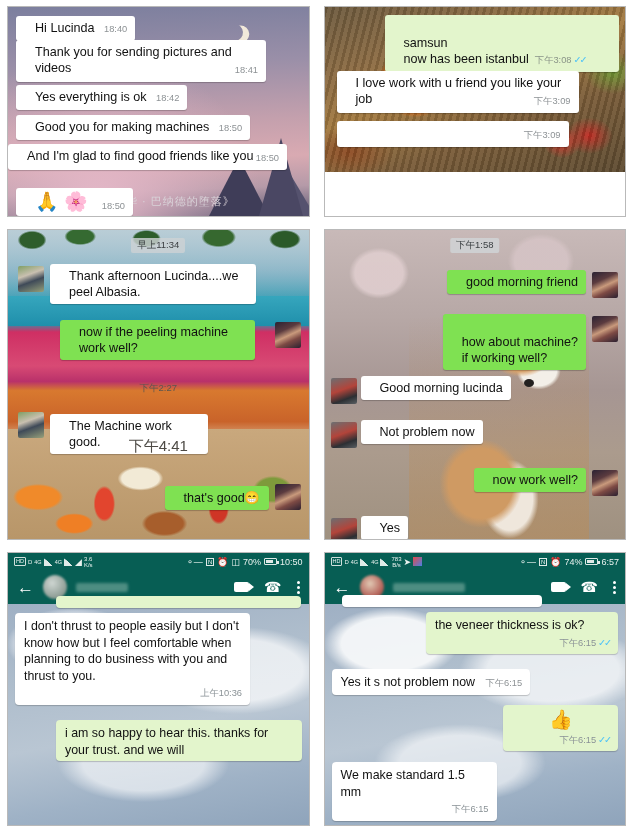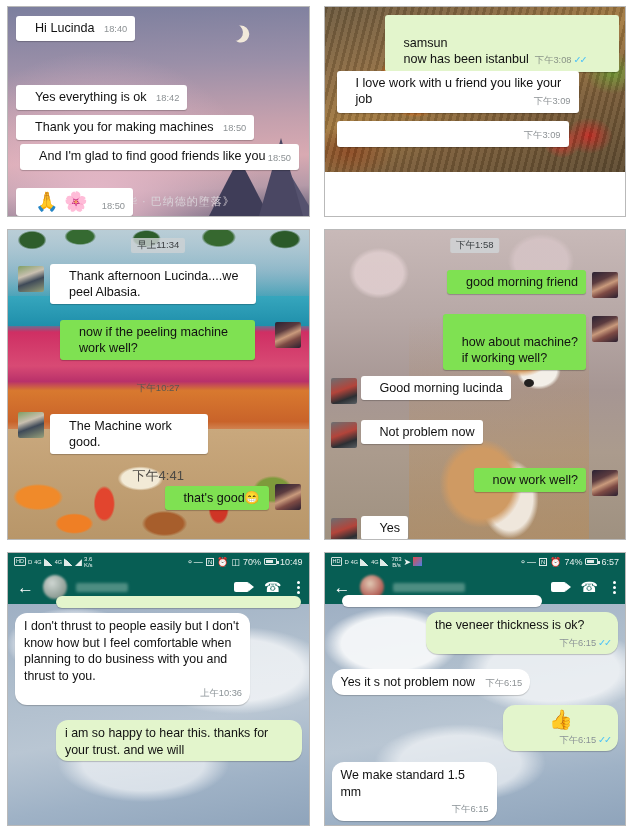--- a/index.html
+++ b/index.html
@@ -132,21 +132,21 @@
   .kebab { display:flex; flex-direction:column; gap:2px; }
   .kebab i { width:3px; height:3px; border-radius:50%; background:#fff; display:block; }
 
   .wachat { position:absolute; left:0; right:0; top:51px; bottom:0;
      background:
       radial-gradient(ellipse 90px 48px at 22% 18%, rgba(255,255,255,.85) 0 55%, transparent 75%),
       radial-gradient(ellipse 120px 56px at 76% 30%, rgba(255,255,255,.7) 0 55%, transparent 78%),
       radial-gradient(ellipse 110px 50px at 45% 72%, rgba(255,255,255,.6) 0 55%, transparent 78%),
       linear-gradient(170deg,#9fb0c4 0%,#aebdcc 30%,#b9c6d3 55%,#9fb2c6 78%,#8fa4bb 100%);
   }
-  .wabub { position:absolute; border-radius:12px; padding:5px 8px 3px 9px;
+  .wabub { position:absolute; border-radius:4px; padding:5px 8px 3px 9px;
      font-size:12.4px; line-height:16.5px; color:#111; box-shadow:0 1px 1px rgba(0,0,0,.2); }
   .wabub.in { background:#fff; }
   .wabub.out{ background:#e3f5cc; }
   .wameta { display:block; text-align:right; font-size:9.3px; color:#8a9296; margin-top:1px; }
   .emoji { font-size:19px; line-height:19px; }
 </style>
 </head>
 <body>
 
 <div class="grid">
@@ -159,32 +159,36 @@
         <div class="mtn b"></div>
         <div class="mtn a"></div>
       </div>
       <div class="p1cn">华 · 巴纳德的堕落》</div>
 
       <div class="bub white" style="left:8px; top:9px; max-width:120px;">
         <span>Hi Lucinda</span>
         <span class="t" style="margin-left:6px;">18:40</span>
       </div>
 
+      <div class="bub white" style="left:8px; top:33px; width:250px;">
+        <span>Thank you for sending pictures and videos</span>
+        <span class="t tr">18:41</span>
+      </div>
 
       <div class="bub white" style="left:8px; top:78px; max-width:178px;">
         <span>Yes everything is ok</span>
         <span class="t" style="margin-left:6px;">18:42</span>
       </div>
 
       <div class="bub white" style="left:8px; top:108px; max-width:248px;">
-        <span>Thank you for making machines</span>
+        <span>Good you for making machines</span>
         <span class="t" style="margin-left:6px;">18:50</span>
       </div>
 
-      <div class="bub white" style="left:12px; top:137px; width:279px;">
+      <div class="bub white" style="left:0; top:137px; width:279px;">
         <span>And I'm glad to find good friends like you</span>
         <span class="t tr">18:50</span>
       </div>
 
       <div class="bub white" style="left:8px; top:181px; width:117px; padding-bottom:2px;">
         <span class="emoji">🙏 🌸</span>
         <span class="t tr" style="margin-top:6px;">18:50</span>
       </div>
     </div>
   </div>
@@ -224,28 +228,28 @@
       <div class="av man" style="left:10px; top:36px;"></div>
       <div class="bub white" style="left:42px; top:34px; width:206px;">
         <span>Thank afternoon Lucinda....we peel Albasia.</span>
       </div>
 
       <div class="av lady" style="right:8px; top:92px;"></div>
       <div class="bub vivid" style="left:52px; top:90px; width:195px;">
         <span>now if the peeling machine work well?</span>
       </div>
 
-      <div style="position:absolute; left:50%; transform:translateX(-50%); top:152px; font-size:9.5px; color:#5a5750;">下午10:27</div>
+      <div style="position:absolute; left:50%; transform:translateX(-50%); top:152px; font-size:9.5px; color:#5a5750;">下午2:27</div>
 
       <div class="av man" style="left:10px; top:182px;"></div>
       <div class="bub white" style="left:42px; top:184px; width:158px;">
         <span>The Machine work good.</span>
       </div>
 
-      <div style="position:absolute; left:50%; transform:translateX(-50%); top:237px; font-size:13px; color:#4d4a45;">下午4:41</div>
+      <div style="position:absolute; left:50%; transform:translateX(-50%); top:207px; font-size:15px; color:#4d4a45;">下午4:41</div>
 
       <div class="av lady" style="right:8px; top:254px;"></div>
       <div class="bub vivid" style="right:40px; top:256px;">
         <span>that's good😁</span>
       </div>
     </div>
   </div>
 
   <div class="cell">
     <div class="frame">
@@ -310,21 +314,21 @@
             <span>K/s</span>
           </span>
         </div>
         <div class="sb-r">
           <span>⚬—</span>
           <span style="border:1px solid #dfeae7; font-size:6px; padding:0 1px;">N</span>
           <span>⏰</span>
           <span>◫</span>
           <span>70%</span>
           <span class="batt"></span>
-          <span>10:49</span>
+          <span>10:50</span>
         </div>
       </div>
 
       <div class="appbar">
         <span class="back">←</span>
         <span class="ava a5"></span>
         <span class="namebar" style="width:52px;"></span>
         <span class="acts">
           <span class="cam"></span>
           <span style="font-size:14px;">☎</span>

